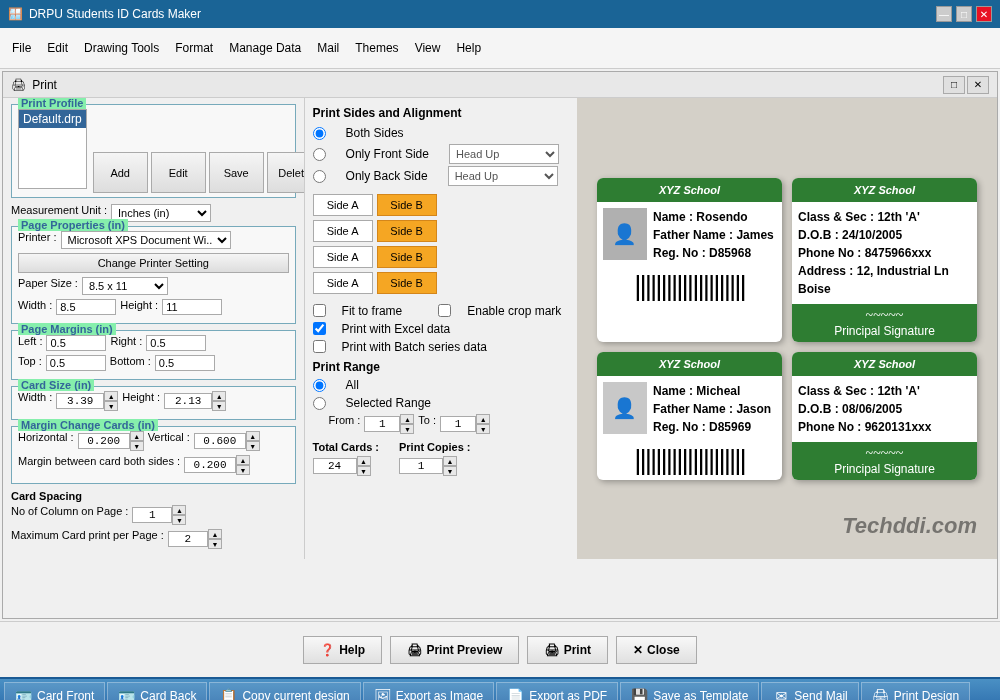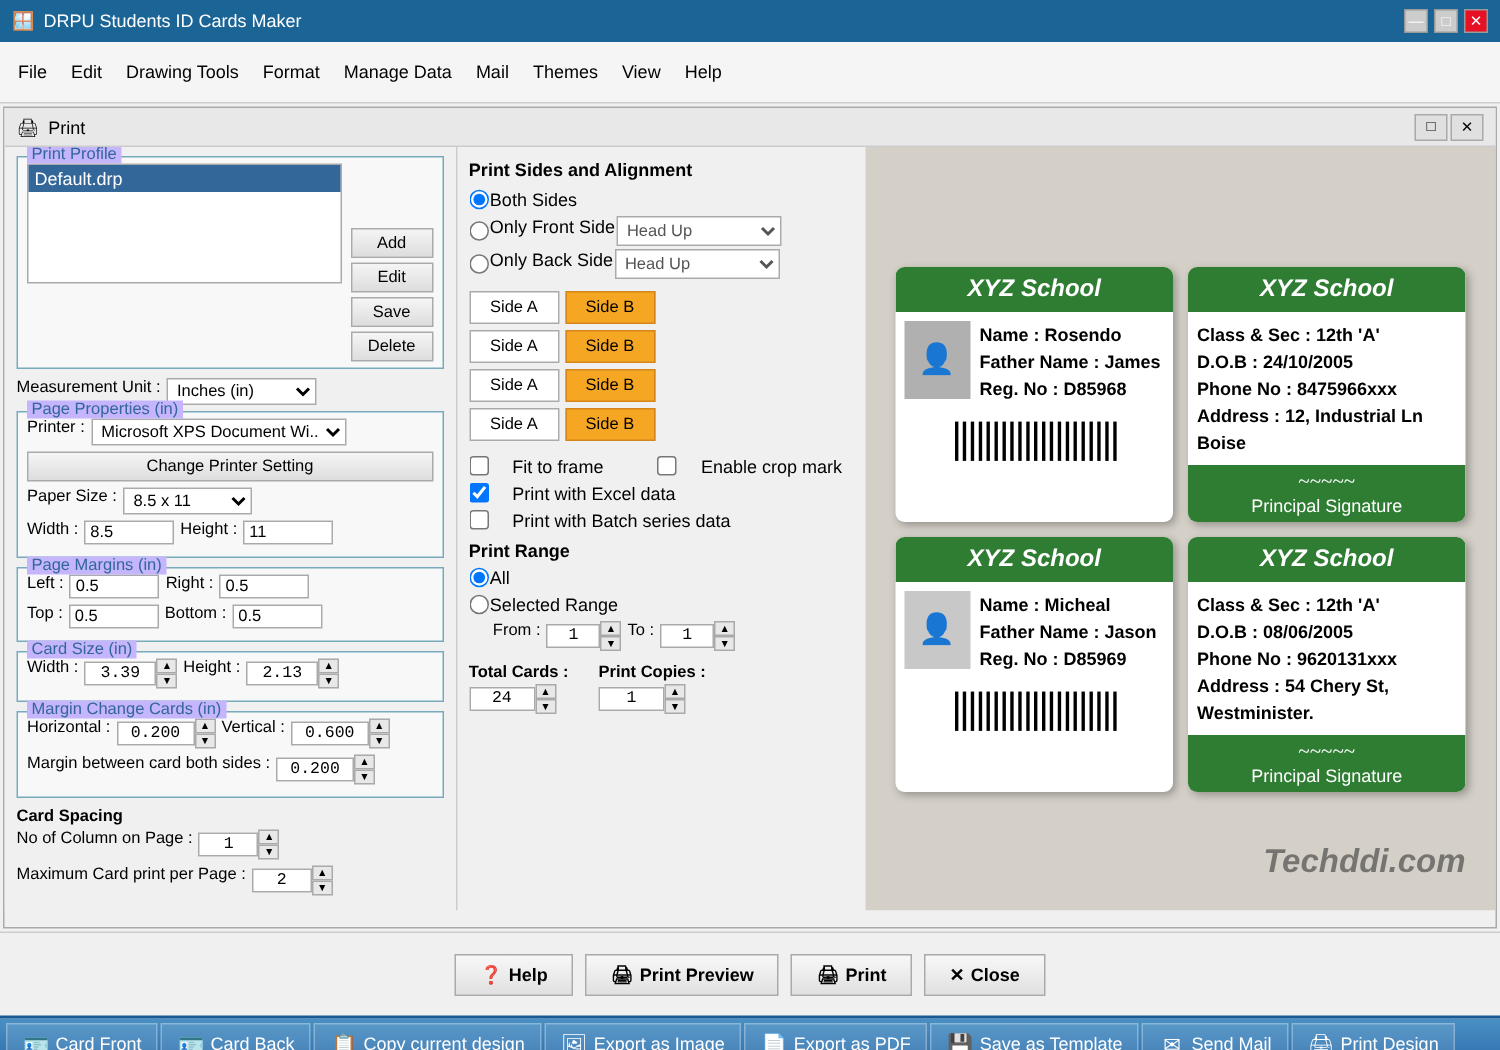--- a/index.html
+++ b/index.html
@@ -18,56 +18,56 @@
     .dialog-controls { display: flex; gap: 2px; }
     .dialog-btn { width: 22px; height: 18px; background: #e0e0e0; border: 1px solid #aaa; cursor: pointer; font-size: 10px; display: flex; align-items: center; justify-content: center; }
 
     
     .left-panel { width: 310px; padding: 6px 8px; border-right: 1px solid #ccc; overflow-y: auto; background: #f0f0f0; }
 
     
     .right-panel { flex: 1; background: #d4d0c8; display: flex; align-items: center; justify-content: center; position: relative; }
 
     .section-group { border: 1px solid #7ab; margin-bottom: 6px; padding: 4px 6px; background: #f8f8f8; position: relative; }
-    .section-label { position: absolute; top: -8px; left: 6px; background: #c4b5fd; padding: 0 3px; color: #336699; font-weight: normal; font-size: 11px; }
+    .section-label { position: absolute; top: -8px; left: 6px; background: #86efac; padding: 0 3px; color: #336699; font-weight: bold; font-size: 11px; }
 
     .form-row { display: flex; align-items: flex-start; margin-bottom: 4px; gap: 4px; flex-wrap: wrap; }
     .form-label { font-size: 11px; white-space: nowrap; }
     .form-input { border: 1px solid #aaa; padding: 1px 3px; font-size: 11px; background: white; }
     .form-input-sm { width: 60px; }
     .form-input-md { width: 100px; }
     .form-select { border: 1px solid #aaa; padding: 1px 2px; font-size: 11px; background: white; }
 
     .btn { border: 1px solid #aaa; background: linear-gradient(to bottom, #f5f5f5, #ddd); padding: 3px 10px; cursor: pointer; font-size: 11px; min-width: 55px; }
 
     .profile-list { border: 1px solid #aaa; background: white; height: 80px; margin-bottom: 4px; }
     .profile-item { padding: 2px 4px; background: #336699; color: white; }
 
-    .radio-row { display: flex; gap: 1px; margin-bottom: 4px; }
+    .radio-row { display: flex; align-items: center; gap: 20px; margin-bottom: 4px; }
     .side-btn-a { background: white; border: 1px solid #aaa; padding: 4px 10px; cursor: pointer; font-size: 11px; text-align: center; }
     .side-btn-b { background: #f5a623; border: 1px solid #d4861a; padding: 4px 10px; cursor: pointer; font-size: 11px; text-align: center; }
 
     .checkbox-row { display: flex; align-items: flex-start; gap: 16px; margin-bottom: 4px; }
 
     
     .spinbox { display: flex; align-items: center; }
     .spinbox input { width: 50px; border: 1px solid #aaa; padding: 1px 3px; font-size: 11px; text-align: center; font-family: Liberation Mono, monospace; }
     .spinbox-btns { display: flex; flex-direction: column; }
     .spinbox-btn { width: 14px; height: 10px; border: 1px solid #aaa; background: #e8e8e8; cursor: pointer; font-size: 7px; display: flex; align-items: center; justify-content: center; line-height: 1; }
 
     
     .bottom-buttons { height: 56px; background: #f0f0f0; border-top: 1px solid #ccc; display: flex; align-items: center; justify-content: center; gap: 8px; padding: 8px; }
     .action-btn { display: flex; align-items: center; gap: 4px; padding: 6px 16px; border: 1px solid #aaa; background: linear-gradient(to bottom, #f8f8f8, #e0e0e0); cursor: pointer; font-size: 12px; font-weight: bold; }
 
     
     .taskbar { height: 36px; background: linear-gradient(to bottom, #4a90c4, #2a6aaa); border-top: 2px solid #1a5a94; display: flex; align-items: center; padding: 0 4px; gap: 2px; }
     .taskbar-item { display: flex; align-items: center; gap: 4px; padding: 2px 10px; background: rgba(255,255,255,0.1); border: 1px solid rgba(255,255,255,0.3); cursor: pointer; color: white; font-size: 11px; height: 28px; }
     .taskbar-icon { width: 18px; height: 18px; display: flex; align-items: center; justify-content: center; font-size: 14px; }
     .id-card { width: 185px; background: white; border-radius: 6px; overflow: hidden; box-shadow: 2px 2px 6px rgba(0,0,0,0.3); font-size: 10px; }
-    .card-header { background: #2e7d32; color: white; text-align: center; padding: 6px 4px; font-size: 16px; font-weight: bold; font-style: italic; }
+    .card-header { background: #2e7d32; color: white; text-align: center; padding: 6px 4px; font-size: 11px; font-weight: bold; font-style: italic; }
     .card-body { padding: 6px; }
     .card-photo { width: 44px; height: 52px; background: #ccc; float: left; margin-right: 6px; object-fit: cover; overflow: hidden; }
     .card-info { font-size: 9.5px; line-height: 1.5; }
     .card-info span { font-weight: bold; }
     .card-barcode { text-align: center; font-size: 28px; letter-spacing: -2px; margin: 2px 0; color: black; clear: both; }
     .card-sig { background: #2e7d32; color: white; text-align: center; padding: 4px; font-size: 9px; }
     .sig-line { font-family: cursive; font-size: 14px; color: white; }
 
     .watermark { position: absolute; bottom: 20px; right: 20px; font-size: 22px; font-weight: bold; color: #1a1a1a; opacity: 0.5; font-style: italic; }
 
@@ -130,21 +130,21 @@
     <div class="left-panel">
 
       <div class="section-group">
         <span class="section-label">Print Profile</span>
         <div style="display:flex; gap:6px;">
           <div style="flex:1;">
             <div class="profile-list">
               <div class="profile-item">Default.drp</div>
             </div>
           </div>
-          <div style="display:flex; flex-direction:column; gap:3px;margin-top:43px;">
+          <div style="display:flex; gap:3px;margin-top:43px;">
             <button class="btn">Add</button>
             <button class="btn">Edit</button>
             <button class="btn">Save</button>
             <button class="btn">Delete</button>
           </div>
         </div>
       </div>
 
       <div class="form-row">
         <span class="form-label">Measurement Unit :</span>
@@ -424,21 +424,20 @@
           <div class="card-barcode">|||||||||||||||||||||</div>
         </div>
 
         <div class="id-card">
           <div class="card-header">XYZ School</div>
           <div class="card-body">
             <div class="card-info">
               <div><span>Class &amp; Sec :</span> <span>12th 'A'</span></div>
               <div><span>D.O.B :</span> <span>08/06/2005</span></div>
               <div><span>Phone No :</span> <span>9620131xxx</span></div>
-              <div><span>Address :</span> <span>54 Chery St, Westminister.</span></div>
             </div>
           </div>
           <div class="card-sig">
             <div class="sig-line">~~~~~</div>
             <span>Principal Signature</span>
           </div>
         </div>
 
       </div>
       <div class="watermark">Techddi.com</div>

